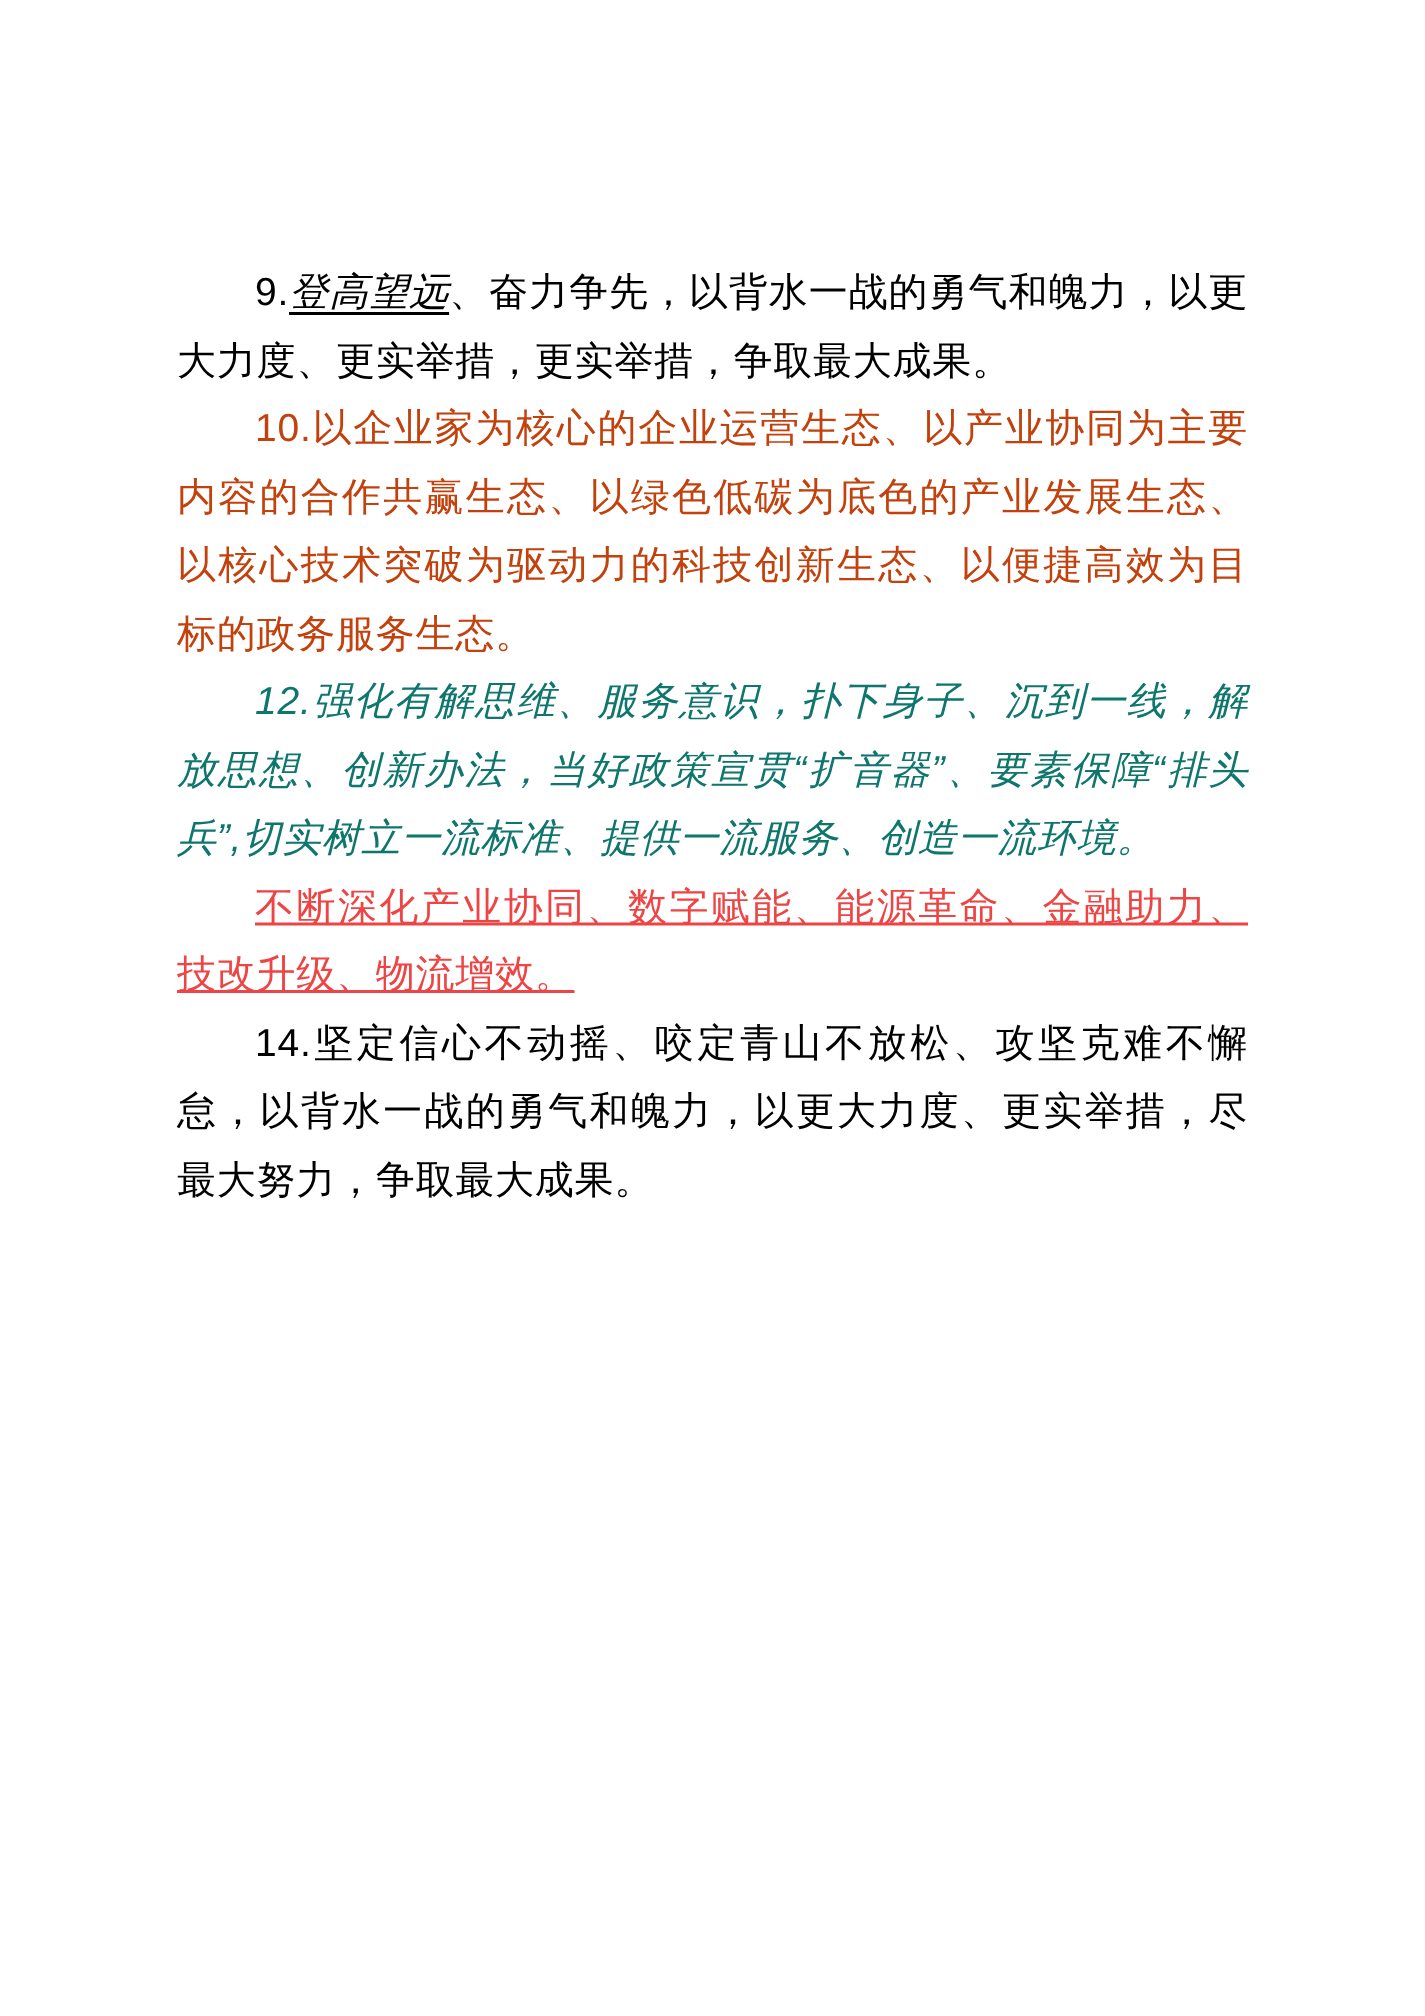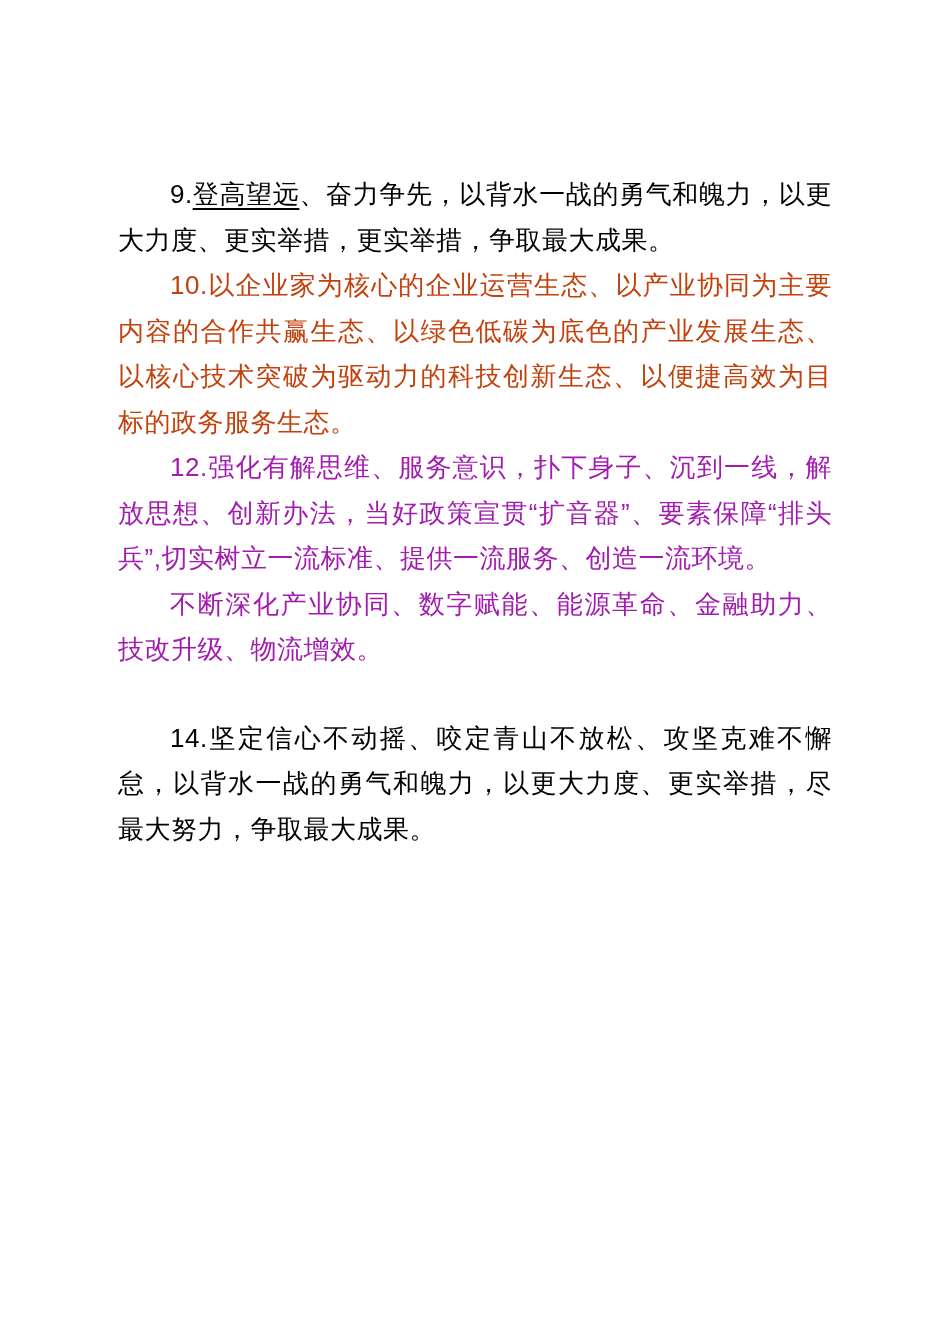--- a/index.html
+++ b/index.html
@@ -32,26 +32,27 @@
     text-align: justify;
     text-justify: inter-ideograph;
     text-indent: 2em;
     letter-spacing: 0.5px;
     word-break: break-all;
   }
   .underline {
     text-decoration: underline;
     text-decoration-thickness: 2px;
     text-underline-offset: 5px;
+    font-style: italic;
   }
 </style>
 </head>
 <body>
 
 <div class="page" style="background: rgb(255, 255, 255);">
   <div class="doc-body">
       <p class="para" style="color: rgb(0, 0, 0);"><span>9.</span><span class="underline">登高望远</span><span>、奋力争先，以背水一战的勇气和魄力，以更大力度、更实举措，更实举措，争取最大成果。</span></p>
       <p class="para" style="color: #c2410c;"><span>10.以企业家为核心的企业运营生态、以产业协同为主要内容的合作共赢生态、以绿色低碳为底色的产业发展生态、以核心技术突破为驱动力的科技创新生态、以便捷高效为目标的政务服务生态。</span></p>
-      <p class="para" style="color: #a21caf;"><span>12.强化有解思维、服务意识，扑下身子、沉到一线，解放思想、创新办法，当好政策宣贯“扩音器”、要素保障“排头兵”,切实树立一流标准、提供一流服务、创造一流环境。</span></p>
-      <p class="para" style="color: #a21caf;"><span>不断深化产业协同、数字赋能、能源革命、金融助力、技改升级、物流增效。</span></p>
-      <p class="para" style="color: rgb(0, 0, 0); margin-top: 43px;"><span>14.坚定信心不动摇、咬定青山不放松、攻坚克难不懈怠，以背水一战的勇气和魄力，以更大力度、更实举措，尽最大努力，争取最大成果。</span></p>
+      <p class="para" style="color: #0f766e; font-style: italic;"><span>12.强化有解思维、服务意识，扑下身子、沉到一线，解放思想、创新办法，当好政策宣贯“扩音器”、要素保障“排头兵”,切实树立一流标准、提供一流服务、创造一流环境。</span></p>
+      <p class="para" style="color: #ef4444; text-decoration: underline;"><span>不断深化产业协同、数字赋能、能源革命、金融助力、技改升级、物流增效。</span></p>
+      <p class="para" style="color: rgb(0, 0, 0);"><span>14.坚定信心不动摇、咬定青山不放松、攻坚克难不懈怠，以背水一战的勇气和魄力，以更大力度、更实举措，尽最大努力，争取最大成果。</span></p>
     </div>
 </div>
 
 </body></html>

